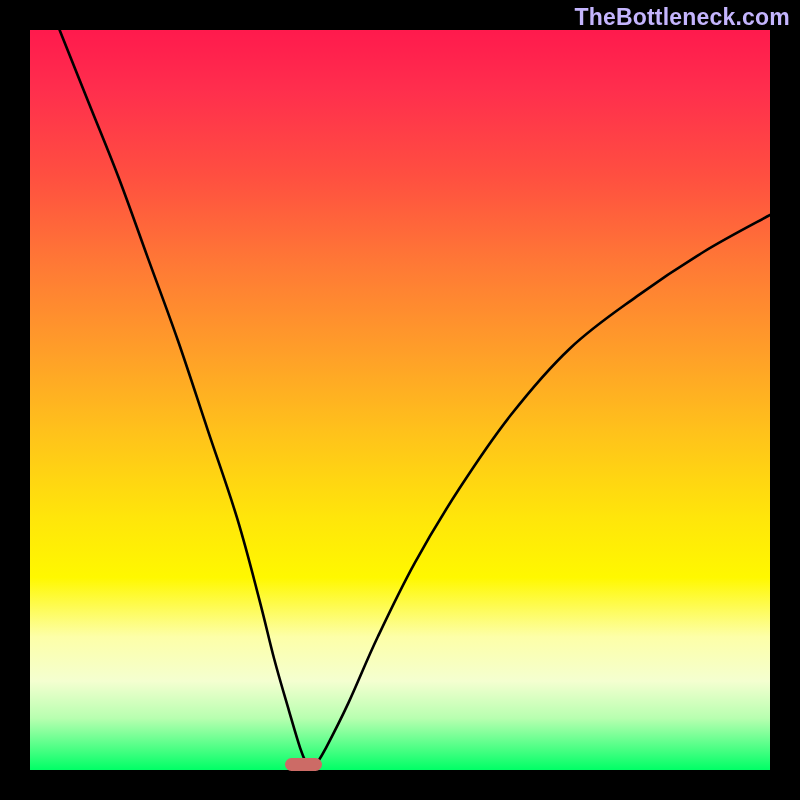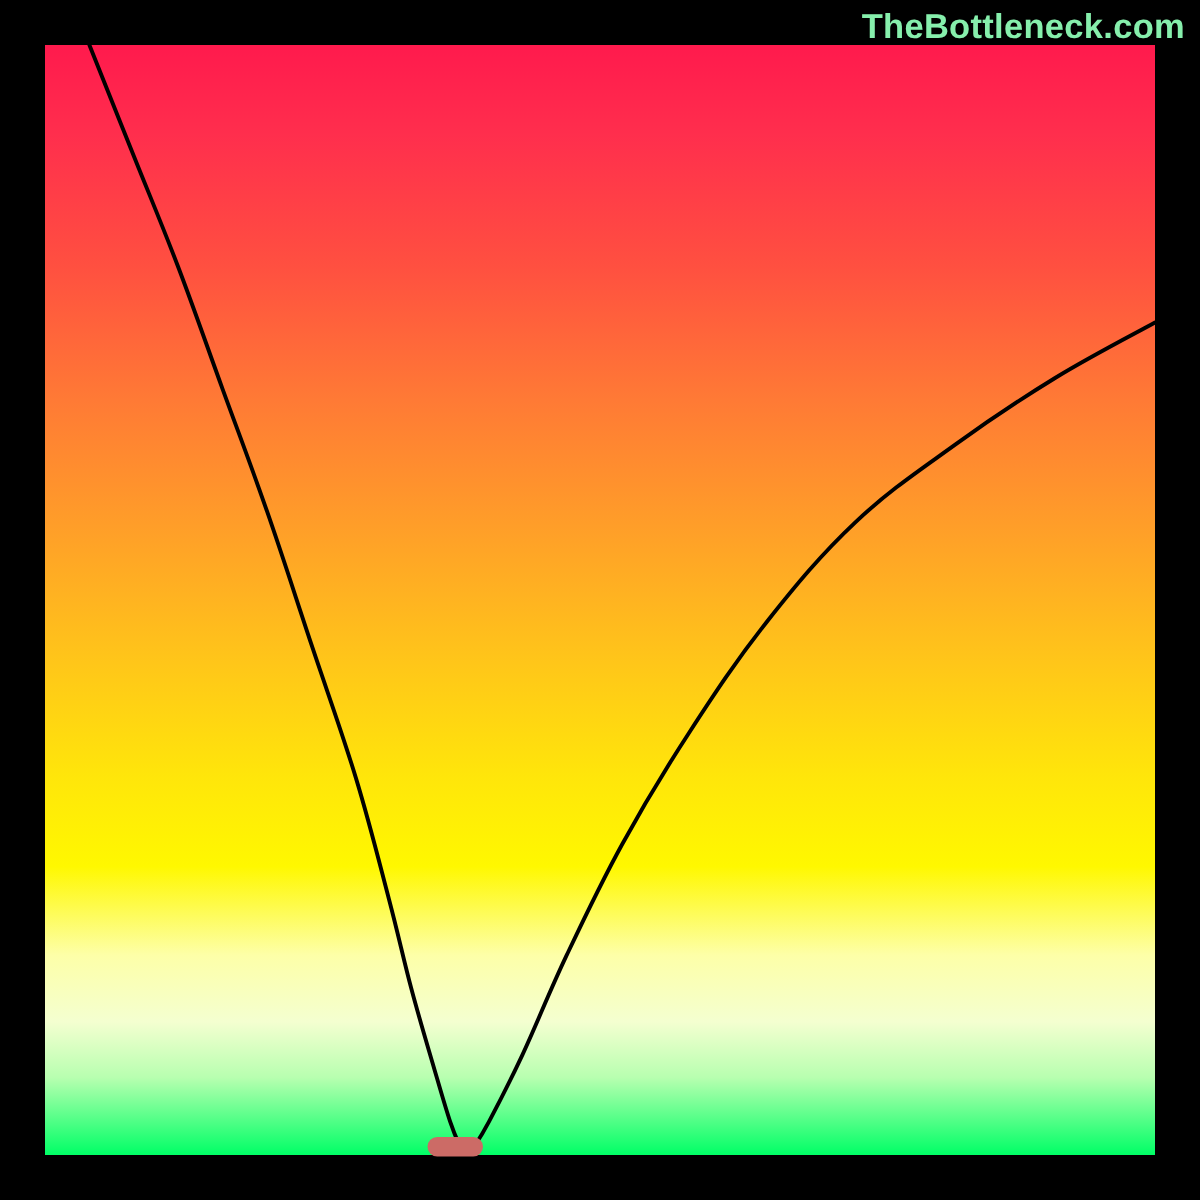--- a/index.html
+++ b/index.html
@@ -43,21 +43,21 @@
     border-radius: 9px;
     height: 13px;
   }
   .watermark {
     position: absolute;
     top: 4px;
     right: 10px;
     font-family: Arial, Helvetica, sans-serif;
     font-size: 23px;
     font-weight: 600;
-    color: #86efac;
+    color: #c4b5fd;
     letter-spacing: 0.2px;
   }
 </style>
 </head>
 <body>
 
 <div class="frame">
   <div class="watermark">TheBottleneck.com</div>
   <div class="plot">
     <svg class="curve" viewBox="0 0 740 740" preserveAspectRatio="none">

